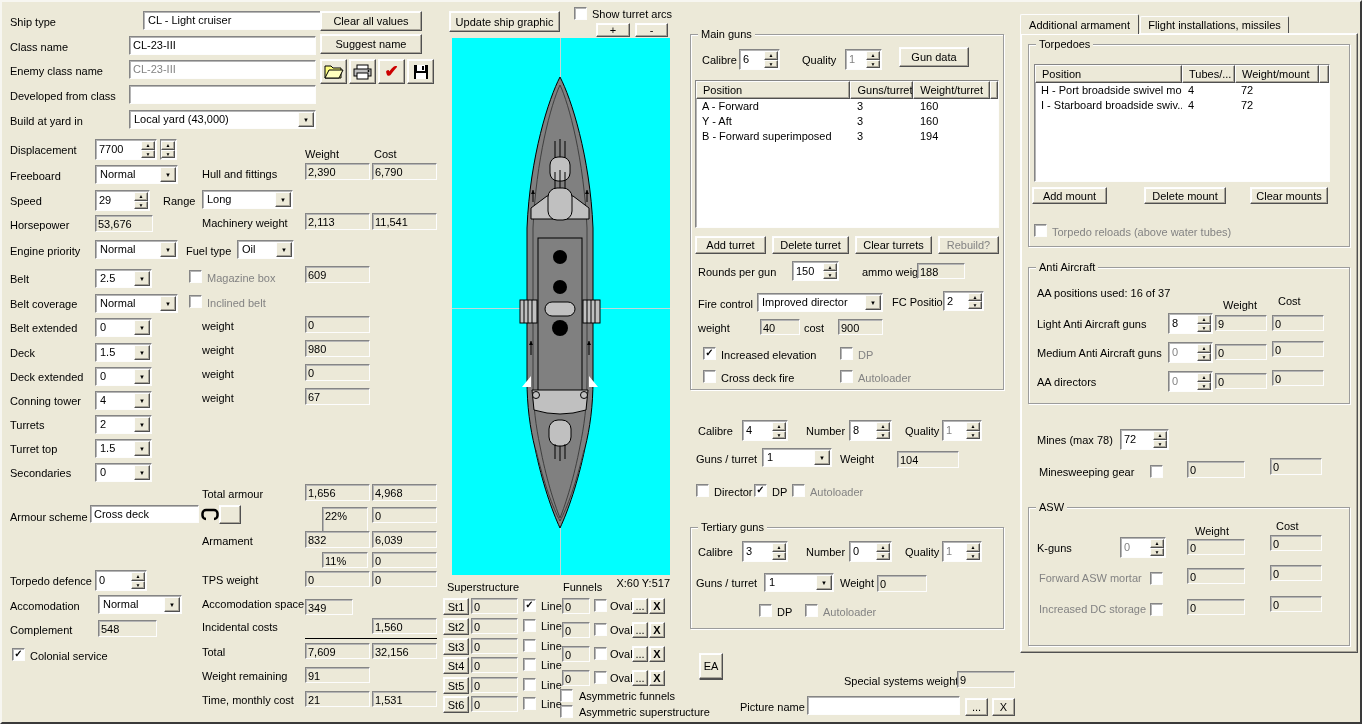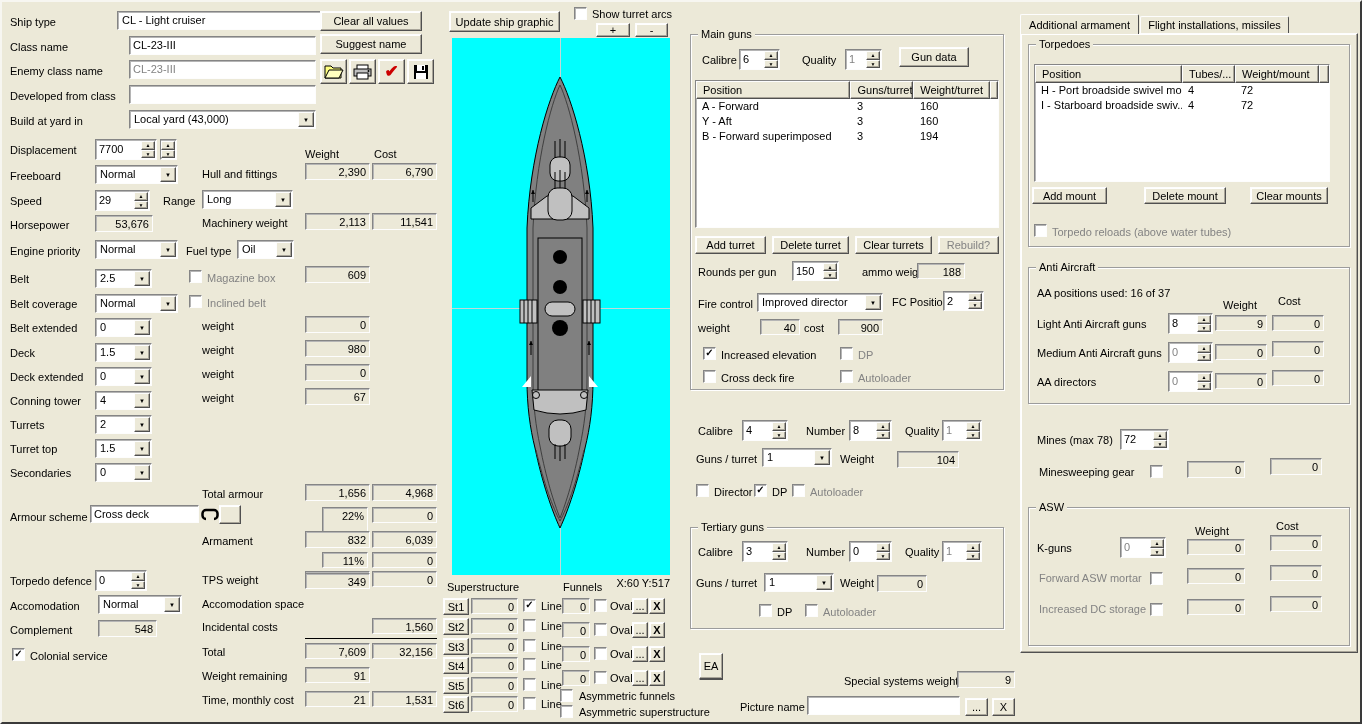--- a/index.html
+++ b/index.html
@@ -1,21 +1,21 @@
 <!DOCTYPE html>
 <html><head>
 <meta charset="utf-8">
 <style>
 *{box-sizing:border-box}
 html,body{margin:0;padding:0;background:#777}
 #win{position:relative;width:1362px;height:724px;background:#ece9d8;font:11px "Liberation Sans",sans-serif;color:#000;overflow:hidden;border:2px solid;border-color:#f7f6f1 #3a3a3a #3a3a3a #f7f6f1}
 .lbl{position:absolute;white-space:nowrap;line-height:13px}
 .dis{color:#838383}
 .b{font-weight:bold}
-.fld{position:absolute;background:#ece9d8;text-align:right;padding:2px 3px 0 2px;overflow:hidden;white-space:nowrap;border:1px solid;border-color:#858585 #fdfdfd #fdfdfd #858585;box-shadow:inset 1px 1px 0 #b5b5b5}
+.fld{position:absolute;background:#ece9d8;padding:2px 3px 0 2px;overflow:hidden;white-space:nowrap;border:1px solid;border-color:#858585 #fdfdfd #fdfdfd #858585;box-shadow:inset 1px 1px 0 #b5b5b5}
 .efld{position:absolute;background:#fff;padding:2px 2px 0 3px;overflow:hidden;white-space:nowrap;border:1px solid;border-color:#858585 #fdfdfd #fdfdfd #858585;box-shadow:inset 1px 1px 0 #b5b5b5}
 .btn{position:absolute;background:#ece9d8;border:1px solid;border-color:#fdfdfd #505050 #505050 #fdfdfd;box-shadow:inset -1px -1px 0 #a9a599,inset 1px 1px 0 #fff;display:flex;align-items:center;justify-content:center;white-space:nowrap;overflow:hidden;line-height:12px}
 .grp{position:absolute;border:1px solid #9c9c9c;box-shadow:inset 1px 1px 0 #fff,1px 1px 0 #fff}
 .glab{position:absolute;top:-7px;left:7px;background:#ece9d8;padding:0 3px;white-space:nowrap;line-height:13px}
 .chk{position:absolute;width:13px;height:13px;background:#fff;border:1px solid;border-color:#858585 #fdfdfd #fdfdfd #858585;box-shadow:inset 1px 1px 0 #b5b5b5;font-weight:bold;font-size:10px;line-height:10px;text-align:center}
 .chk>span{visibility:hidden}
 .chk.on>span{visibility:visible}
 .dd{position:absolute;background:#fff;border:1px solid;border-color:#858585 #fdfdfd #fdfdfd #858585;box-shadow:inset 1px 1px 0 #b5b5b5}
 .ddt{position:absolute;left:4px;top:2px;white-space:nowrap}
 .ddb{position:absolute;top:1px;right:1px;bottom:1px;width:16px;background:#ece9d8;border:1px solid;border-color:#fdfdfd #505050 #505050 #fdfdfd;box-shadow:inset -1px -1px 0 #a9a599;display:flex;align-items:center;justify-content:center;font-size:6px}
@@ -32,21 +32,21 @@
 .page{position:absolute;background:#ece9d8;border:1px solid;border-color:#fdfdfd #505050 #505050 #fdfdfd;box-shadow:inset -1px -1px 0 #a9a599,inset 1px 1px 0 #fff;z-index:1}
 .hr{position:absolute;height:1px;background:#000}
 .ico{position:absolute;display:flex;align-items:center;justify-content:center}
 </style>
 </head>
 <body>
 
 <div id="win">
 
   <div class="lbl" style="left:8px;top:14px">Ship type</div>
-  <div class="dd" style="left:115px;top:9px;width:221px;height:19px">
+  <div class="dd" style="left:141px;top:9px;width:221px;height:19px">
     <span class="ddt">CL - Light cruiser</span>
     <span class="ddb">▼</span>
   </div>
   <div class="lbl" style="left:8px;top:39px">Class name</div>
   <div class="efld" style="left:127px;top:34px;width:187px;height:19px">CL-23-III</div>
   <div class="lbl" style="left:8px;top:63px">Enemy class name</div>
   <div class="efld dis" style="left:127px;top:58px;width:187px;height:19px">CL-23-III</div>
   <div class="lbl" style="left:8px;top:88px">Developed from class</div>
   <div class="efld" style="left:127px;top:83px;width:187px;height:19px"></div>
   <div class="lbl" style="left:8px;top:113px">Build at yard in</div>
@@ -216,21 +216,21 @@
   </div>
   <div class="lbl" style="left:200px;top:572px">TPS weight</div>
   <div class="fld" style="left:303px;top:569px;width:65px;height:16px">0</div>
   <div class="fld" style="left:370px;top:569px;width:65px;height:16px">0</div>
   <div class="lbl" style="left:8px;top:598px">Accomodation</div>
   <div class="dd" style="left:96px;top:593px;width:84px;height:19px">
       <span class="ddt">Normal</span>
       <span class="ddb">▼</span>
     </div>
   <div class="lbl" style="left:200px;top:596px">Accomodation space</div>
-  <div class="fld" style="left:303px;top:571px;width:65px;height:16px">349</div>
+  <div class="fld" style="left:303px;top:597px;width:48px;height:16px">349</div>
   <div class="lbl" style="left:8px;top:622px">Complement</div>
   <div class="fld" style="left:96px;top:618px;width:59px;height:17px">548</div>
   <div class="lbl" style="left:200px;top:619px">Incidental costs</div>
   <div class="fld" style="left:370px;top:616px;width:65px;height:16px">1,560</div>
   <div class="hr" style="left:303px;top:636px;width:132px"></div>
   <span class="chk on" style="left:10px;top:646px"><span>✓</span></span>
   <div class="lbl" style="left:28px;top:648px">Colonial service</div>
   <div class="lbl" style="left:200px;top:644px">Total</div>
   <div class="fld" style="left:303px;top:641px;width:65px;height:16px">7,609</div>
   <div class="fld" style="left:370px;top:641px;width:65px;height:16px">32,156</div>

